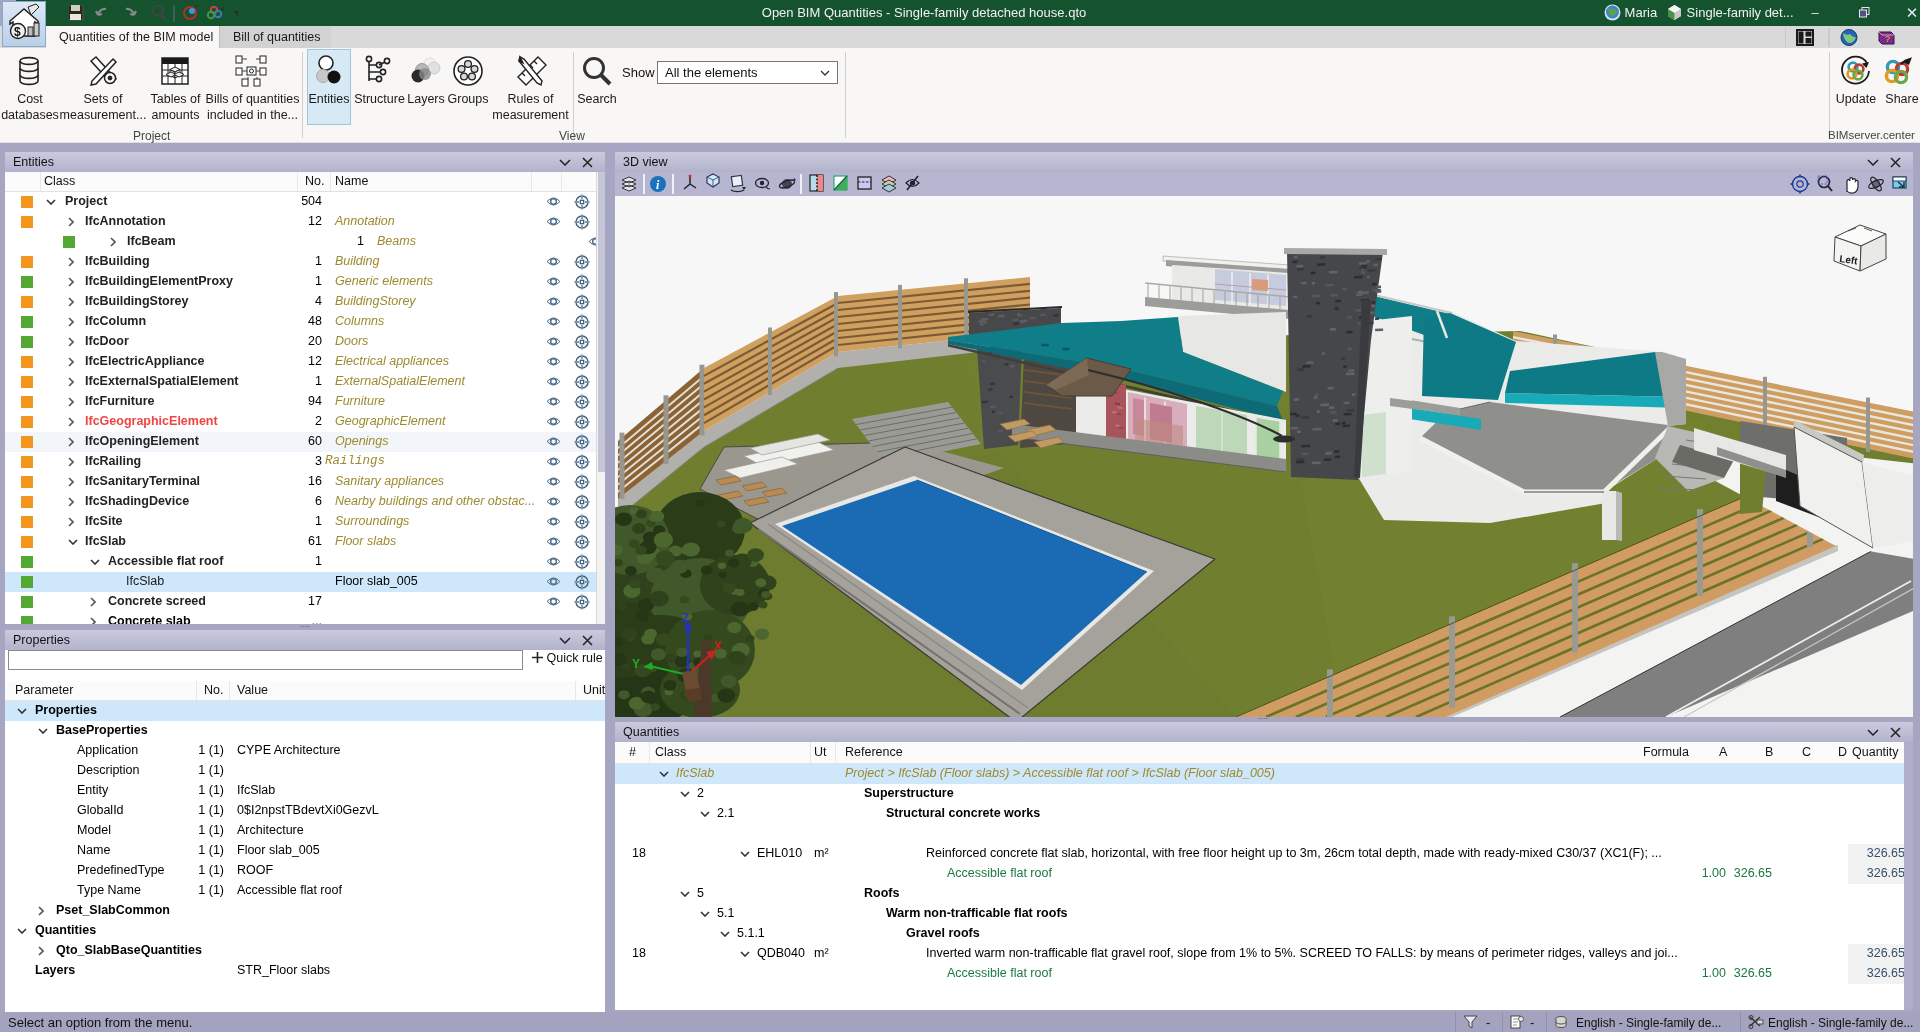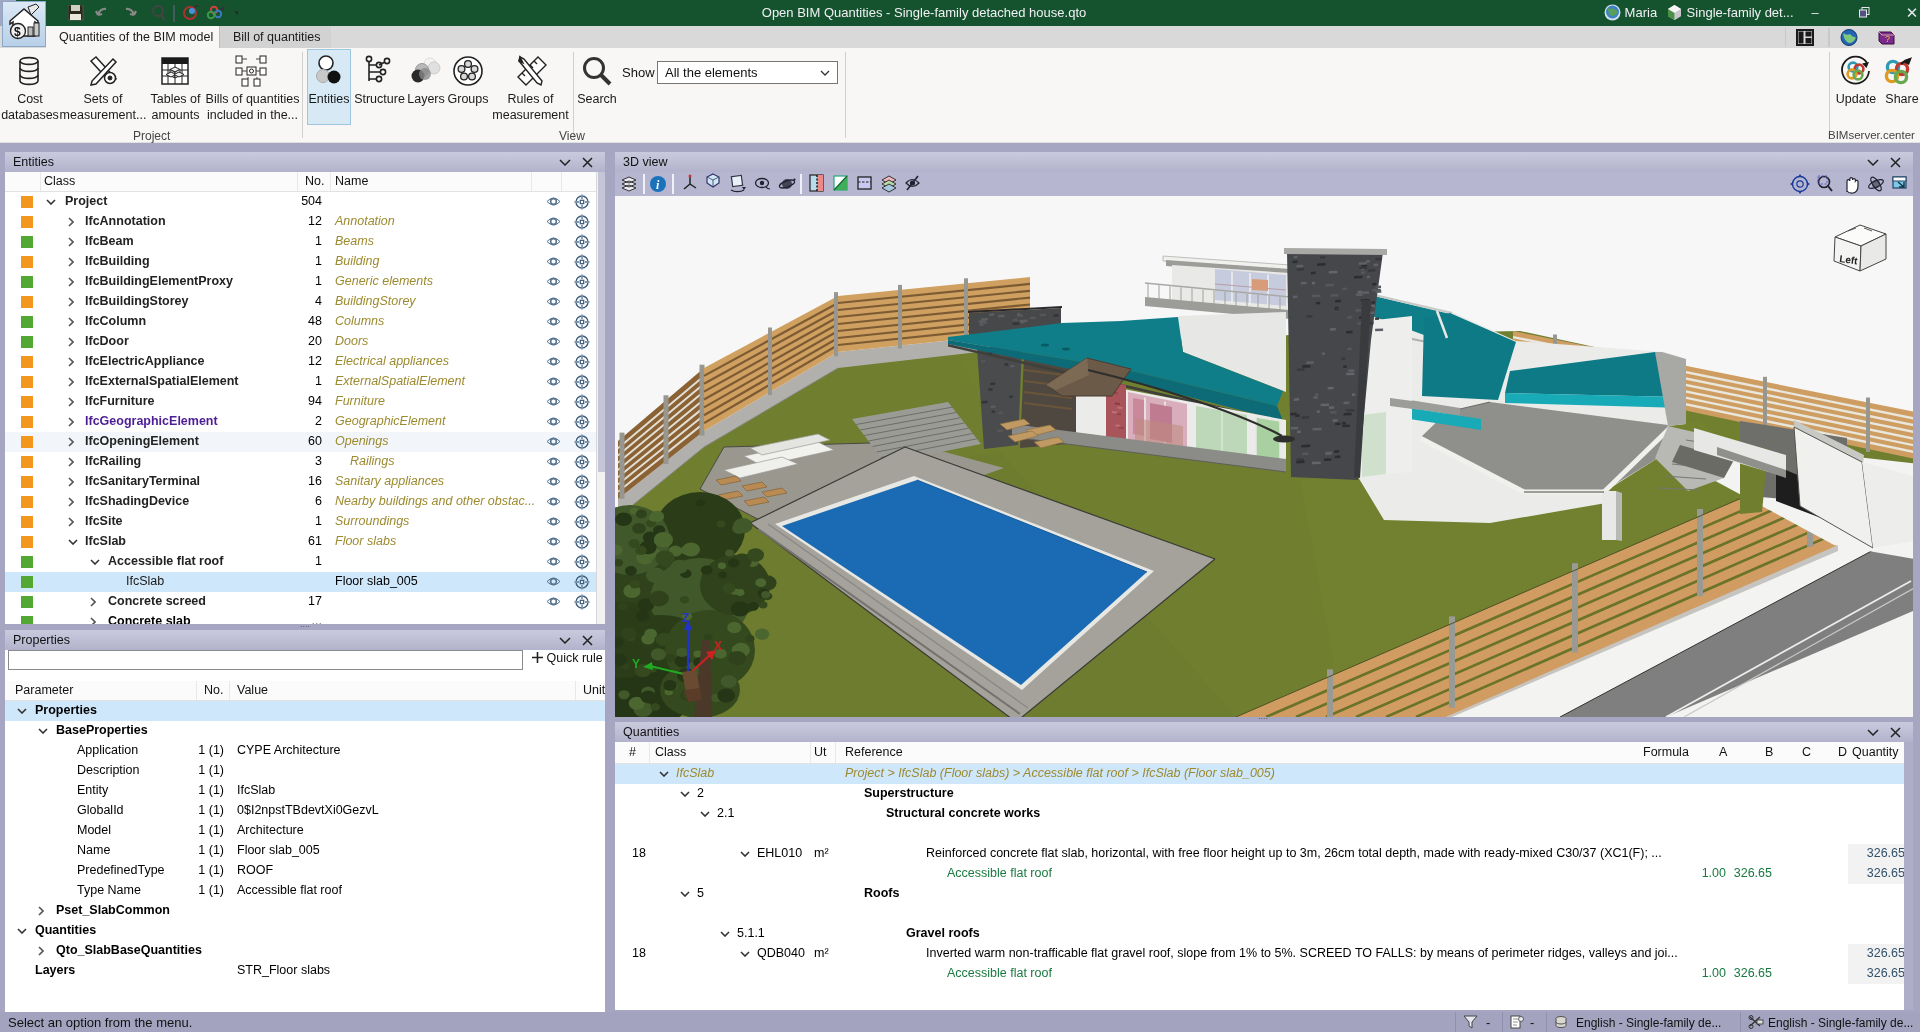--- a/index.html
+++ b/index.html
@@ -331,21 +331,21 @@
       <svg class="eye" width="15" height="11" viewBox="0 0 15 11">
         <path d="M1 5.5 Q7.5 -1.5 14 5.5 Q7.5 12.5 1 5.5z" fill="none" stroke="#56748f" stroke-width="1"></path>
         <circle cx="7.5" cy="5.5" r="2.9" fill="none" stroke="#56748f" stroke-width="1.6"></circle>
       </svg>
       <svg class="tgt" width="16" height="16" viewBox="0 0 16 16">
         <circle cx="8" cy="8" r="6" fill="none" stroke="#3e5e7e" stroke-width="1.4"></circle>
         <path d="M8 0.5 V5 M8 11 V15.5 M0.5 8 H5 M11 8 H15.5" stroke="#7d96ab" stroke-width="1.8"></path>
         <rect x="6.3" y="6.3" width="3.4" height="3.4" fill="none" stroke="#3e5e7e" stroke-width="1.3"></rect>
       </svg>
     </div>
-<div class="row" style="top:60px;">
+<div class="row" style="top:60px;margin-left:42px;">
       <span class="sq g"></span>
       <svg class="chev" style="left:63px;top:5px;" width="6" height="10" viewBox="0 0 6 10">
         <path d="M1 1 l4 4 l-4 4" fill="none" stroke="#555" stroke-width="1.6"></path>
       </svg>
       <span class="cell bold" style="left:80px;color:#222;">IfcBeam</span>
       <span class="cell num" style="left:250px;width:67px;">1</span>
       <span class="cell olive" style="left:330px;">Beams</span>
       <svg class="eye" width="15" height="11" viewBox="0 0 15 11">
         <path d="M1 5.5 Q7.5 -1.5 14 5.5 Q7.5 12.5 1 5.5z" fill="none" stroke="#56748f" stroke-width="1"></path>
         <circle cx="7.5" cy="5.5" r="2.9" fill="none" stroke="#56748f" stroke-width="1.6"></circle>
@@ -498,21 +498,21 @@
         <circle cx="8" cy="8" r="6" fill="none" stroke="#3e5e7e" stroke-width="1.4"></circle>
         <path d="M8 0.5 V5 M8 11 V15.5 M0.5 8 H5 M11 8 H15.5" stroke="#7d96ab" stroke-width="1.8"></path>
         <rect x="6.3" y="6.3" width="3.4" height="3.4" fill="none" stroke="#3e5e7e" stroke-width="1.3"></rect>
       </svg>
     </div>
 <div class="row" style="top:240px;">
       <span class="sq o"></span>
       <svg class="chev" style="left:63px;top:5px;" width="6" height="10" viewBox="0 0 6 10">
         <path d="M1 1 l4 4 l-4 4" fill="none" stroke="#555" stroke-width="1.6"></path>
       </svg>
-      <span class="cell bold" style="left:80px;color:#4c1d95;">IfcGeographicElement</span>
+      <span class="cell bold" style="left:80px;color:#ef4444;">IfcGeographicElement</span>
       <span class="cell num" style="left:250px;width:67px;">2</span>
       <span class="cell olive" style="left:330px;">GeographicElement</span>
       <svg class="eye" width="15" height="11" viewBox="0 0 15 11">
         <path d="M1 5.5 Q7.5 -1.5 14 5.5 Q7.5 12.5 1 5.5z" fill="none" stroke="#56748f" stroke-width="1"></path>
         <circle cx="7.5" cy="5.5" r="2.9" fill="none" stroke="#56748f" stroke-width="1.6"></circle>
       </svg>
       <svg class="tgt" width="16" height="16" viewBox="0 0 16 16">
         <circle cx="8" cy="8" r="6" fill="none" stroke="#3e5e7e" stroke-width="1.4"></circle>
         <path d="M8 0.5 V5 M8 11 V15.5 M0.5 8 H5 M11 8 H15.5" stroke="#7d96ab" stroke-width="1.8"></path>
         <rect x="6.3" y="6.3" width="3.4" height="3.4" fill="none" stroke="#3e5e7e" stroke-width="1.3"></rect>
@@ -536,21 +536,21 @@
         <rect x="6.3" y="6.3" width="3.4" height="3.4" fill="none" stroke="#3e5e7e" stroke-width="1.3"></rect>
       </svg>
     </div>
 <div class="row" style="top:280px;">
       <span class="sq o"></span>
       <svg class="chev" style="left:63px;top:5px;" width="6" height="10" viewBox="0 0 6 10">
         <path d="M1 1 l4 4 l-4 4" fill="none" stroke="#555" stroke-width="1.6"></path>
       </svg>
       <span class="cell bold" style="left:80px;color:#222;">IfcRailing</span>
       <span class="cell num" style="left:250px;width:67px;">3</span>
-      <span class="cell olive" style="left:345px;">Railings</span>
+      <span class="cell olive" style="left:320px;font-family:Liberation Mono, monospace;">Railings</span>
       <svg class="eye" width="15" height="11" viewBox="0 0 15 11">
         <path d="M1 5.5 Q7.5 -1.5 14 5.5 Q7.5 12.5 1 5.5z" fill="none" stroke="#56748f" stroke-width="1"></path>
         <circle cx="7.5" cy="5.5" r="2.9" fill="none" stroke="#56748f" stroke-width="1.6"></circle>
       </svg>
       <svg class="tgt" width="16" height="16" viewBox="0 0 16 16">
         <circle cx="8" cy="8" r="6" fill="none" stroke="#3e5e7e" stroke-width="1.4"></circle>
         <path d="M8 0.5 V5 M8 11 V15.5 M0.5 8 H5 M11 8 H15.5" stroke="#7d96ab" stroke-width="1.8"></path>
         <rect x="6.3" y="6.3" width="3.4" height="3.4" fill="none" stroke="#3e5e7e" stroke-width="1.3"></rect>
       </svg>
     </div>
@@ -1406,20 +1406,27 @@
       <span class="cell num" style="left:1060px;width:51px;color:#1a7a40;">1.00</span>
       <span class="cell num" style="left:1115px;width:42px;color:#1a7a40;">326.65</span>
     </div>
 <div class="row" style="top:142px;">
       <svg class="chev" style="left:65px;top:7px;" width="10" height="6" viewBox="0 0 10 6">
         <path d="M1 1 l4 4 l4 -4" fill="none" stroke="#333" stroke-width="1.6"></path>
       </svg>
       <span class="cell " style="left:82px;">5</span>
       <span class="cell bold" style="left:249px;">Roofs</span>
     </div>
+<div class="row" style="top:162px;">
+      <svg class="chev" style="left:85px;top:7px;" width="10" height="6" viewBox="0 0 10 6">
+        <path d="M1 1 l4 4 l4 -4" fill="none" stroke="#333" stroke-width="1.6"></path>
+      </svg>
+      <span class="cell " style="left:102px;">5.1</span>
+      <span class="cell bold" style="left:271px;">Warm non-trafficable flat roofs</span>
+    </div>
 <div class="row" style="top:182px;">
       <svg class="chev" style="left:105px;top:7px;" width="10" height="6" viewBox="0 0 10 6">
         <path d="M1 1 l4 4 l4 -4" fill="none" stroke="#333" stroke-width="1.6"></path>
       </svg>
       <span class="cell " style="left:122px;">5.1.1</span>
       <span class="cell bold" style="left:291px;">Gravel roofs</span>
     </div>
 <div class="row" style="top:202px;">
       <span class="cell num" style="left:10px;width:21px;">18</span>
       <svg class="chev" style="left:125px;top:7px;" width="10" height="6" viewBox="0 0 10 6">

